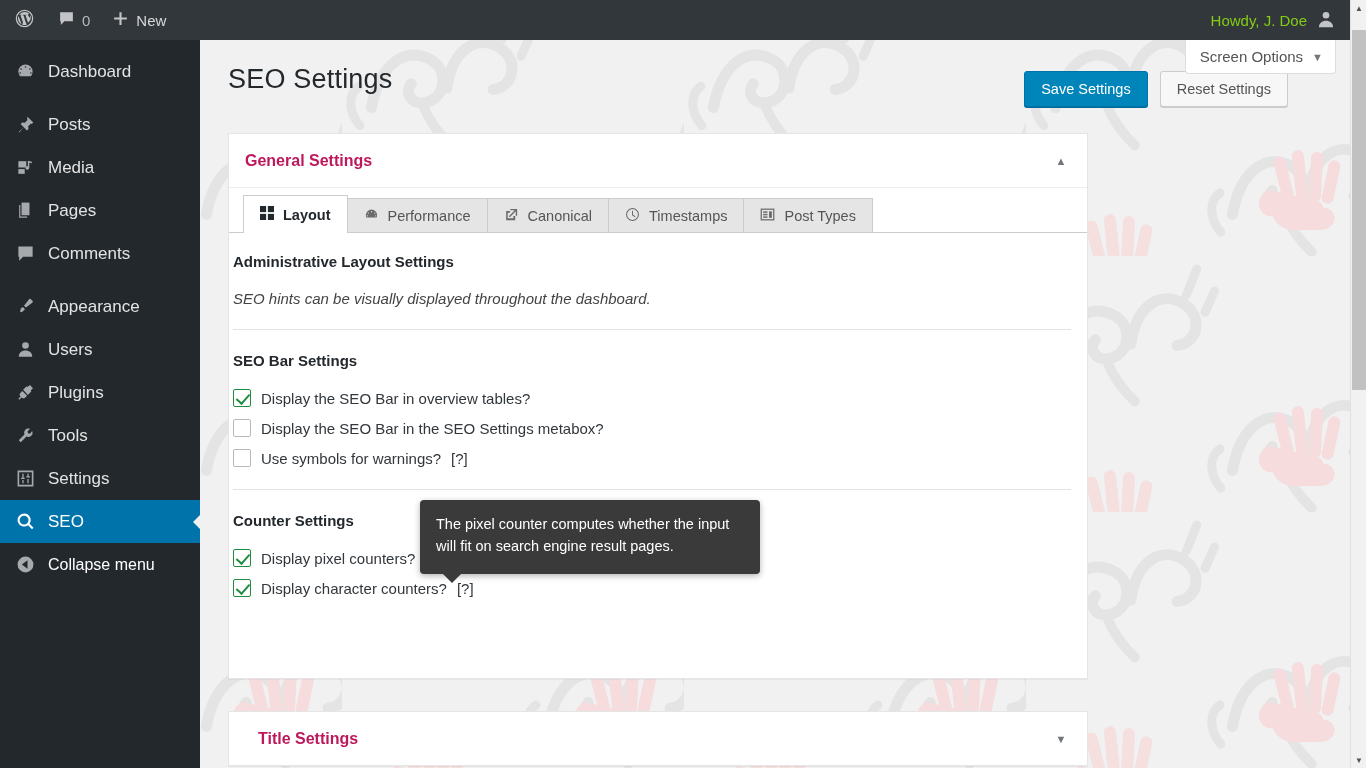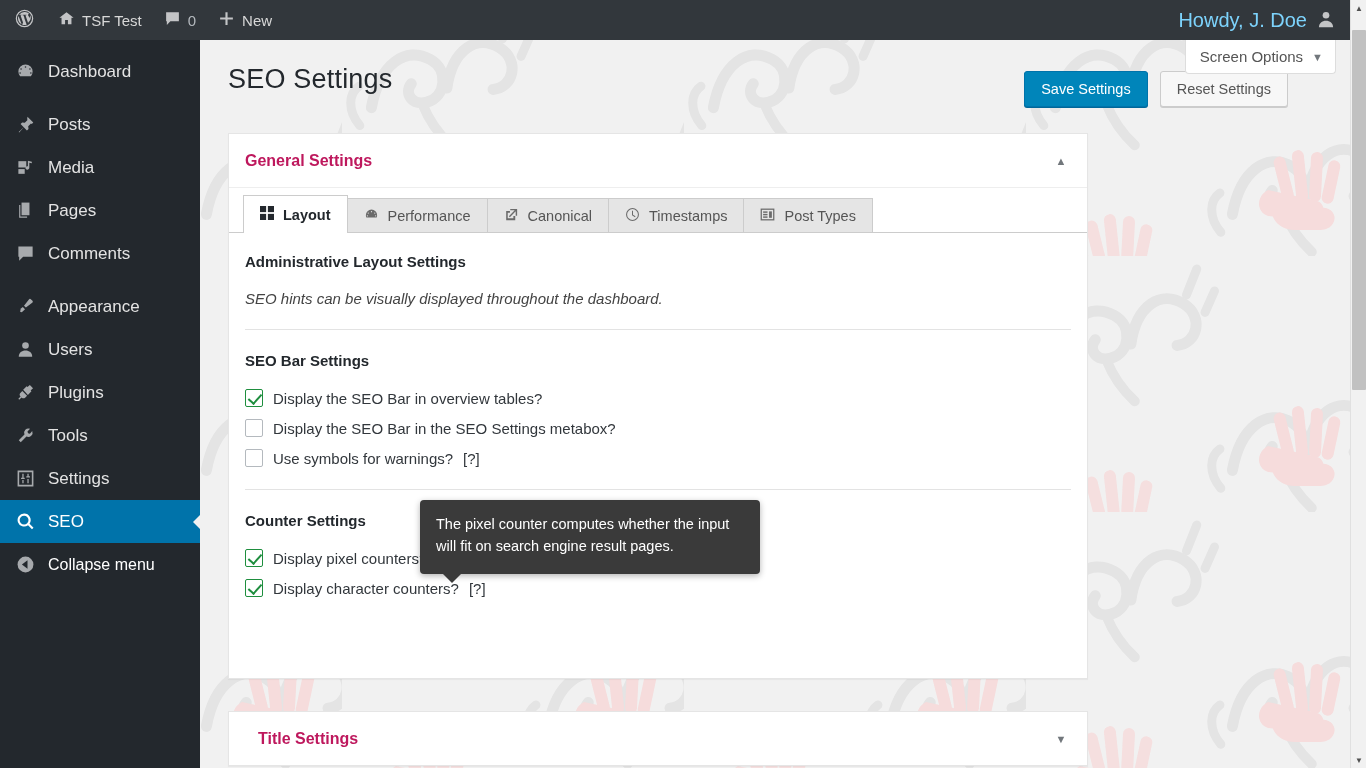--- a/index.html
+++ b/index.html
@@ -28,21 +28,21 @@
     z-index: 40;
     font-size: 13px;
   }
   .ab-item {
     display: flex; align-items: center; gap: 7px;
     height: 40px; padding: 0 11px;
     color: #d8d8d8; font-size: 15px; white-space: nowrap;
   }
   .ab-item.logo { padding: 0 12px 0 14px; }
   .ab-right { margin-left: auto; display: flex; align-items: center; padding-right: 14px; gap: 9px;}
-  .ab-right .name { font-size: 20px; color: #7dd3fc; }
+  .ab-right .name { font-size: 15px; color: #84cc16; }
   .ab-ico { display: inline-block; fill: #c3c4c6; }
   .ab-count { color: #b4b9be; font-size: 15px; }
 
   
   #sidebar {
     position: absolute; top: 40px; left: 0;
     width: 200px; height: 728px;
     background: #23282d;
     z-index: 30;
   }
@@ -146,21 +146,21 @@
     position: relative;
   }
   .tab svg { fill: #6b6b6b; flex: none; }
   .tab.active {
     background: #fff; color: #23282d; font-weight: bold;
     height: 38px; margin-bottom: -1px; z-index: 2;
   }
   .tab.active svg { fill: #23282d; }
 
   
-  .panel { padding: 20px 16px 0 16px; position: relative; }
+  .panel { padding: 20px 16px 0 4px; position: relative; }
   .sec-title {
     font-size: 15px; font-weight: bold; color: #23282d;
     margin-bottom: 20px;
   }
   .sec-desc {
     font-size: 15px; font-style: italic; color: #444;
   }
   .hr { border-top: 1px solid #e3e3e3; margin: 22px 0 22px 0; }
   .cb-row {
     display: flex; align-items: center; gap: 10px;
@@ -261,28 +261,20 @@
   <div class="ab-item logo">
     <span class="ab-ico">
       <svg width="21" height="21" viewBox="0 0 24 24">
           <path d="M12 2a10 10 0 100 20 10 10 0 000-20zm0 1.4a8.6 8.6 0 018.6 8.6 8.6 8.6 0 01-8.6 8.6A8.6 8.6 0 013.4 12 8.6 8.6 0 0112 3.4zM4.6 12c0 2.9 1.7 5.4 4.1 6.6L5.2 9.1c-.4.9-.6 1.9-.6 2.9zm7.4 7.4c.9 0 1.7-.1 2.5-.4l-2.6-7-2.5 7.2c.8.2 1.7.2 2.6.2zm1.2-10.9l3 8.8 .8-2.7c.4-1.1.6-1.9.6-2.6 0-1-.3-1.7-.7-2.2-.4-.6-.8-1.2-.8-1.8 0-.7.5-1.4 1.3-1.4h.1A7.4 7.4 0 0012 4.6a7.4 7.4 0 00-6.2 3.3h.5c.8 0 2-.1 2-.1.4 0 .5.6.1.6 0 0-.4.1-.9.1l2.8 8.2 1.7-5-1.2-3.3c-.4 0-.8-.1-.8-.1-.4 0-.4-.6 0-.6 0 0 1.3.1 2 .1.8 0 2-.1 2-.1.4 0 .5.6 0 .6 0 0-.4.1-.8.1zm5.3-.6c0 .8-.1 1.6-.5 2.6l-2.2 6.3a7.4 7.4 0 002.7-9z"></path>
         </svg>
     </span>
   </div>
   <div class="ab-item">
     <span class="ab-ico">
       <svg width="17" height="17" viewBox="0 0 24 24">
-          <path d="M12 3L2 11h3v9h5v-6h4v6h5v-9h3z"></path>
-        </svg>
-    </span>
-    <span>TSF Test</span>
-  </div>
-  <div class="ab-item">
-    <span class="ab-ico">
-      <svg width="17" height="17" viewBox="0 0 24 24">
           <path d="M3 3h18v13H9l-5 5v-5H3z"></path>
         </svg>
     </span>
     <span class="ab-count">0</span>
   </div>
   <div class="ab-item">
     <span class="ab-ico">
       <svg width="17" height="17" viewBox="0 0 24 24">
           <path d="M10.5 3h3v7.5H21v3h-7.5V21h-3v-7.5H3v-3h7.5z"></path>
         </svg>

